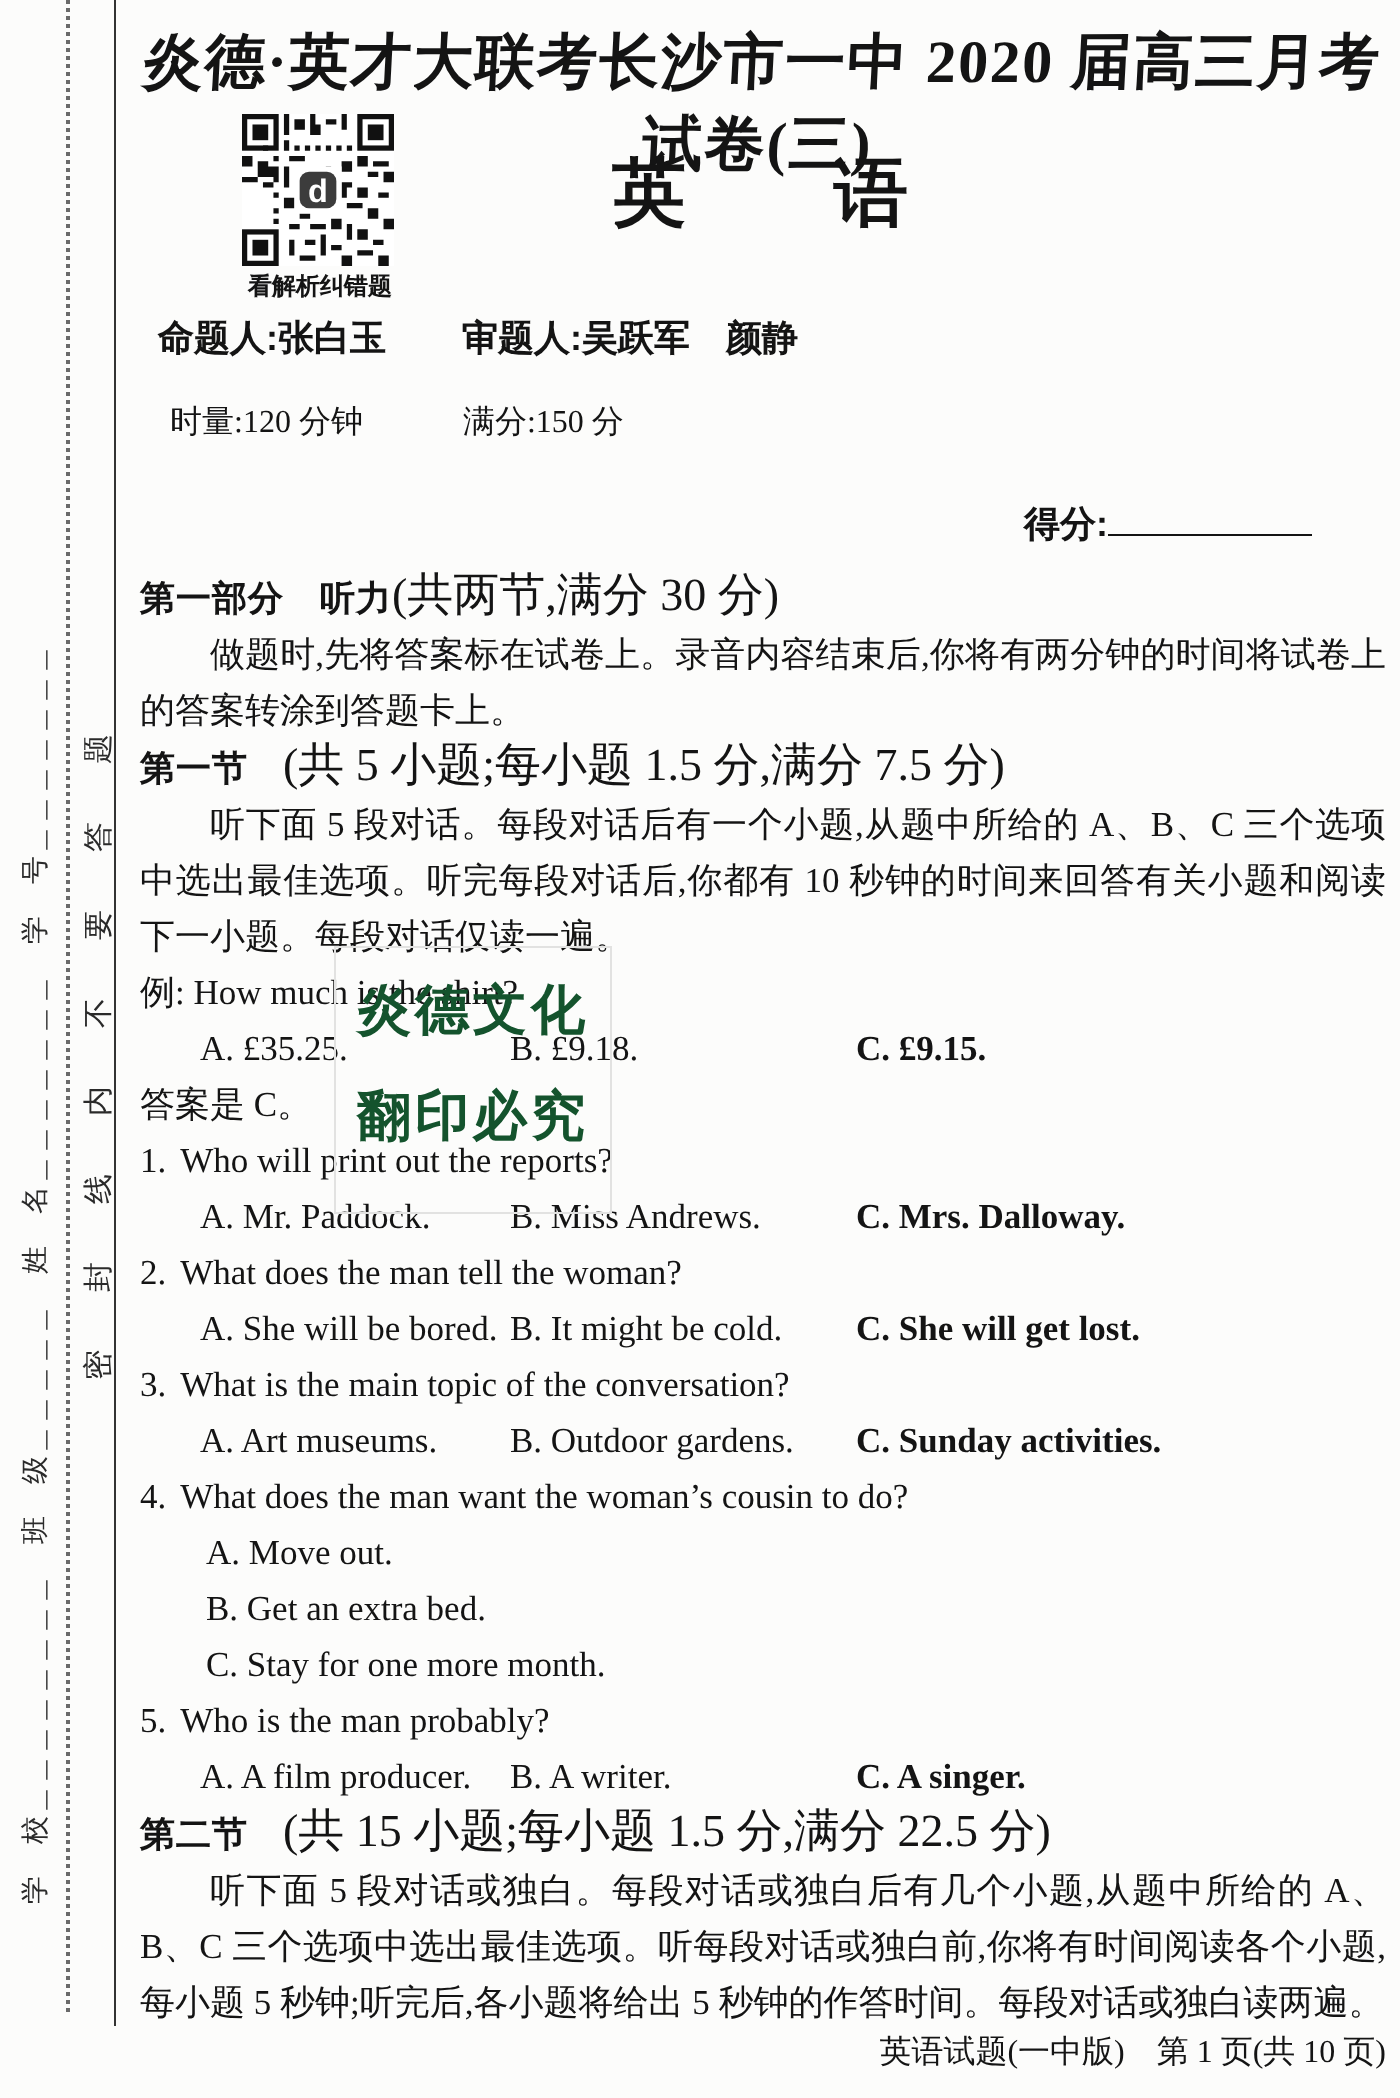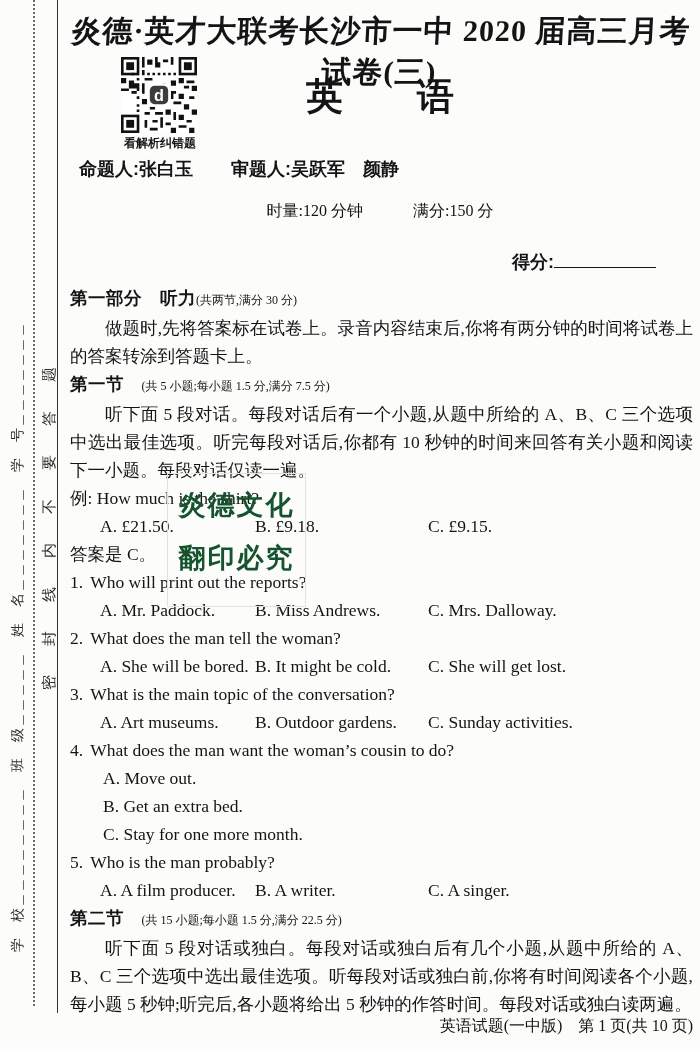--- a/index.html
+++ b/index.html
@@ -18,44 +18,44 @@
   .exam-title { position:absolute; top:11px; left:60px; width:640px; text-align:center;
                 font-size:30px; font-weight:bold; letter-spacing:1px; transform:skewX(-3deg); }
   .qr-block { position:absolute; left:120px; top:57px; width:80px; text-align:center; }
   .qr-block svg { display:block; width:78px; height:76px; }
   .qr-caption { font-family:"Liberation Sans", sans-serif; font-weight:bold; font-size:12px; margin-top:2px; letter-spacing:0px; }
   .subject-title { position:absolute; top:72px; left:60px; width:640px; text-align:center;
                    font-family:"Liberation Sans", sans-serif; font-weight:bold; font-size:37px; }
   .setter-row { position:absolute; top:157px; left:60px; width:640px; 
                 font-family:"Liberation Sans", sans-serif; font-weight:bold; font-size:18px; }
   .setter-row span { margin:0 19px; }
-  .meta-row { position:absolute; top:201px; left:60px; width:640px; text-align:center; font-size:16px; }
+  .meta-row { position:absolute; top:201px; left:60px; width:640px; text-align:left; font-size:16px; }
   .meta-row span { margin:0 25px; }
   .score-row { position:absolute; top:250px; left:512px; font-family:"Liberation Sans", sans-serif;
                font-weight:bold; font-size:18px; }
   .score-blank { display:inline-block; width:102px; height:18px; border-bottom:1.6px solid #141414; }
 
   
   .watermark { position:absolute; left:167px; top:473px; width:139px; height:134px;
                border:1px solid #e2e2e1; z-index:3; text-align:center; padding-top:5px;
                color:#14532d; font-weight:bold; font-size:27px; line-height:53px;
                letter-spacing:2px; pointer-events:none; }
 
   
   .content { position:absolute; left:60px; top:284px; width:633px; padding-left:10px;
              font-size:17.5px; line-height:28px; z-index:2; }
   .content p { margin:0; }
   .sec-head b { font-family:"Liberation Sans", sans-serif; font-size:17.5px; letter-spacing:0.5px; }
-  .sec-head .kai { font-size:12px;text-align:right; }
+  .sec-head .kai { font-size:23px;text-align:right; }
   .para { text-align:justify; text-indent:35px; }
   .qnum { margin-right:7px; }
   .opt-row { display:flex; padding-left:30px; }
   .opt-row .o1 { width:155px; }
   .opt-row .o2 { width:173px; }
-  .opt-row .o3 { flex:1; }
+  .opt-row .o3 { flex:1;font-weight:bold; }
   .opt-stack p { padding-left:33px; }
 
   footer { position:absolute; bottom:12px; left:60px; width:633px; text-align:right; font-size:16px; }
 </style>
 </head>
 <body>
 
 <div class="page">
 
   <aside>
@@ -115,21 +115,21 @@
   <main class="content">
 
     <p class="sec-head"><b>第一部分　听力</b><span class="kai">(共两节,满分 30 分)</span></p>
     <p class="para">做题时,先将答案标在试卷上。录音内容结束后,你将有两分钟的时间将试卷上的答案转涂到答题卡上。</p>
 
     <p class="sec-head"><b>第一节</b>　<span class="kai">(共 5 小题;每小题 1.5 分,满分 7.5 分)</span></p>
     <p class="para">听下面 5 段对话。每段对话后有一个小题,从题中所给的 A、B、C 三个选项中选出最佳选项。听完每段对话后,你都有 10 秒钟的时间来回答有关小题和阅读下一小题。每段对话仅读一遍。</p>
 
     <p>例: How much is the shirt?</p>
     <div class="opt-row">
-      <span class="o1">A. £21.50.</span>
+      <span class="o1">A. £35.25.</span>
       <span class="o2">B. £9.18.</span>
       <span class="o3">C. £9.15.</span>
     </div>
     <p>答案是 C。</p>
 
     <p><span class="qnum">1.</span><span>Who will print out the reports?</span></p>
     <div class="opt-row">
       <span class="o1">A. Mr. Paddock.</span>
       <span class="o2">B. Miss Andrews.</span>
       <span class="o3">C. Mrs. Dalloway.</span>

